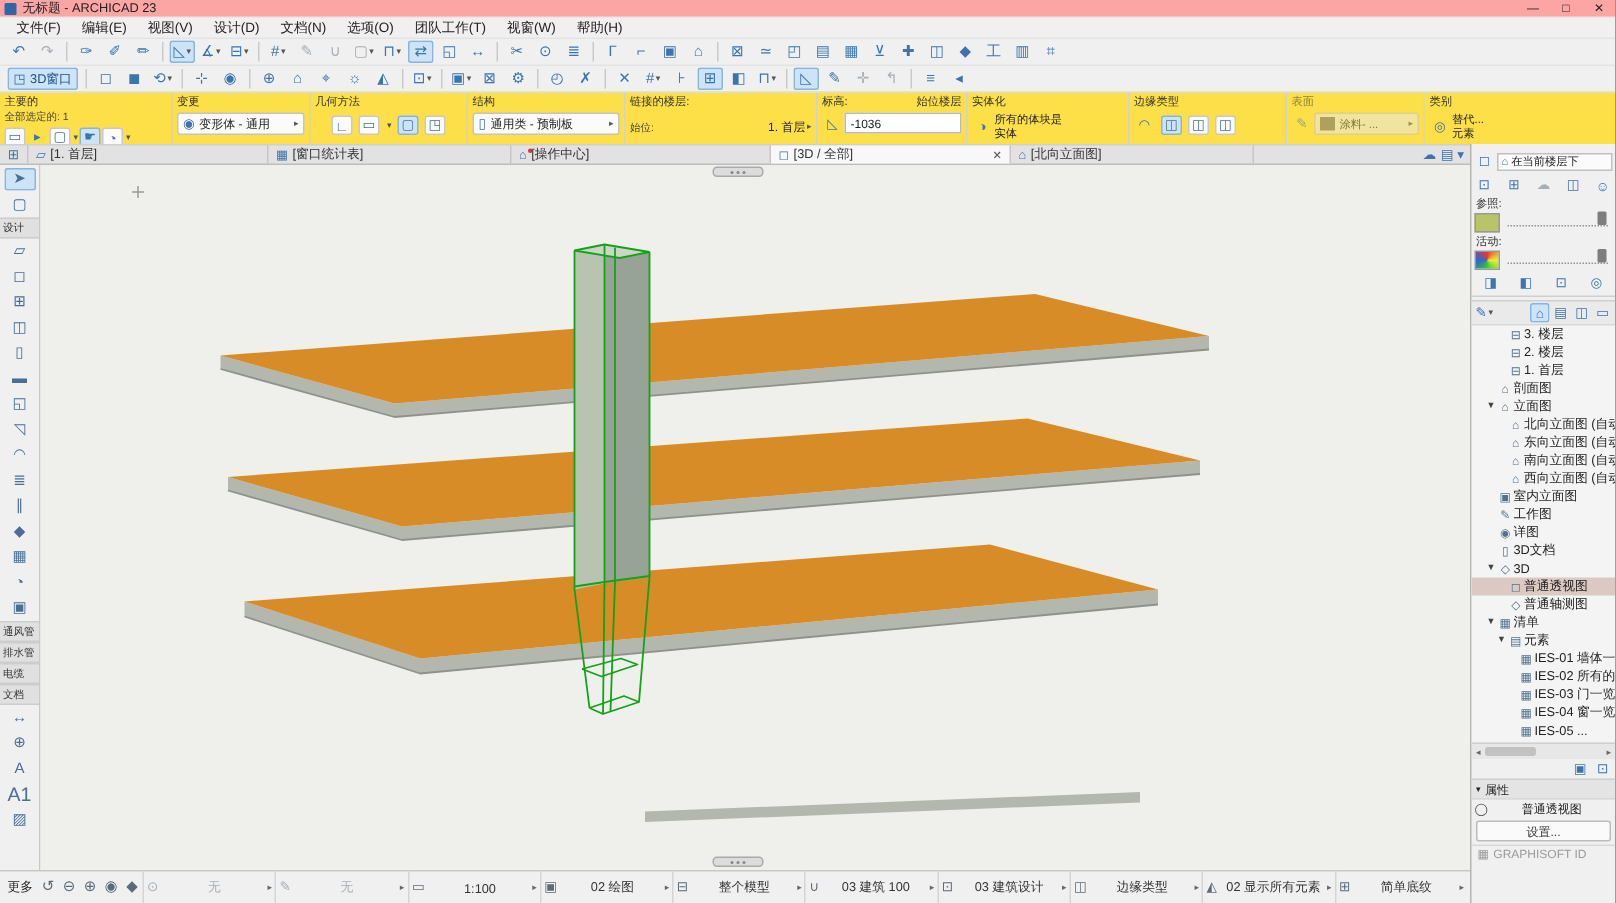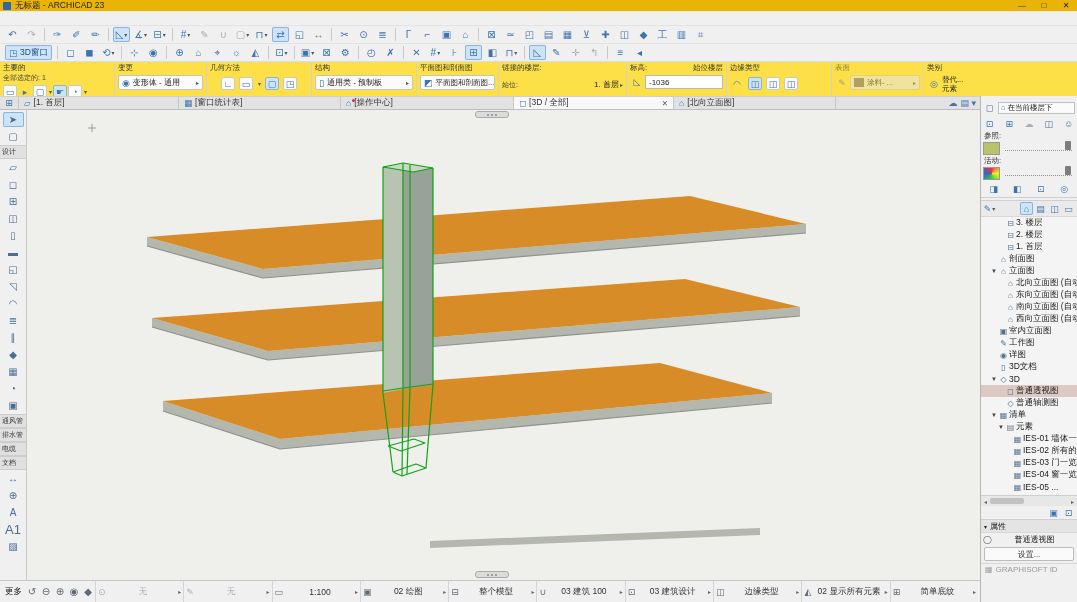--- a/index.html
+++ b/index.html
@@ -1,21 +1,21 @@
 <!DOCTYPE html>
 <html><head>
 <meta charset="utf-8">
 <style>
   html,body{margin:0;padding:0;background:#444;}
   #app{position:relative;width:1077px;height:602px;background:#f0f0f0;overflow:hidden;
        font-family:"Liberation Sans","DejaVu Sans",sans-serif;color:#222;
        -webkit-font-smoothing:antialiased;user-select:none;}
   .abs{position:absolute;}
   
-  .titlebar{top:0;left:0;right:0;height:12px;background:#eab308;display:flex;align-items:center;
+  .titlebar{top:0;left:0;right:0;height:12px;background:#fca5a5;display:flex;align-items:center;
             font-size:8.5px;padding-left:3px;border-bottom:1px solid #e8e8e8;box-sizing:border-box;}
   .appicon{width:8px;height:8px;background:#2f66a5;margin-right:4px;border-radius:1px;}
   .wincontrols{margin-left:auto;display:flex;height:100%;}
   .winbtn{width:22px;display:flex;align-items:center;justify-content:center;font-size:8px;color:#222;}
   
   .menubar{top:12px;left:0;right:0;height:13px;background:#f0f0f0;display:flex;align-items:center;
            font-size:9px;padding-left:4px;}
   .menuitem{padding:0 7px;height:100%;display:flex;align-items:center;color:#222;}
   
   .toolbar{left:0;right:0;height:18px;background:#f0f0f0;display:flex;align-items:center;
@@ -122,20 +122,31 @@
   <div class="abs titlebar">
     <span class="appicon"></span>
     <span>无标题 - ARCHICAD 23</span>
     <div class="wincontrols">
       <span class="winbtn">—</span>
       <span class="winbtn">□</span>
       <span class="winbtn">✕</span>
     </div>
   </div>
 
+  <div class="abs menubar" id="menubar">
+      <div class="menuitem">文件(F)</div>
+      <div class="menuitem">编辑(E)</div>
+      <div class="menuitem">视图(V)</div>
+      <div class="menuitem">设计(D)</div>
+      <div class="menuitem">文档(N)</div>
+      <div class="menuitem">选项(O)</div>
+      <div class="menuitem">团队工作(T)</div>
+      <div class="menuitem">视窗(W)</div>
+      <div class="menuitem">帮助(H)</div>
+    </div>
 
   <div class="abs toolbar tb1" id="toolbar1">
       <div class="tbtn">
         <span>↶</span>
       </div>
       <div class="tbtn dim">
         <span>↷</span>
       </div>
       <div class="tsep"></div>
       <div class="tbtn">
@@ -391,47 +402,48 @@
     <div class="ibsec" style="width:105px">
       <div class="ibtitle">结构</div>
       <div class="ibrow">
           <div class="ibdrop">
         <span class="gl">▯</span>
         <span>通用类 - 预制板</span>
         <span class="ar">▸</span>
           </div>
         </div>
     </div>
-    <div class="ibsec" style="width:82px">
-      <div class="ibtitle">平面图和剖面图</div>
-      <div class="ibrow">
-          <div class="ibdrop">
-        <span class="gl">◩</span>
-        <span style="font-size:7.5px">平面图和剖面图...</span>
-        </div>
-        </div>
-    </div>
     <div class="ibsec" style="width:128px">
       <div class="ibtitle">链接的楼层:</div>
       <div class="ibrow" style="margin-top:6px">
         <span class="ibsub">始位:</span>
         <span style="margin-left:auto;font-size:8px">1. 首层</span>
         <span class="ar" style="font-size:6px;color:#555">▸</span>
       </div>
     </div>
     <div class="ibsec" style="width:100px">
       <div style="display:flex">
         <span class="ibtitle">标高:</span>
         <span class="ibtitle" style="margin-left:auto">始位楼层</span>
       </div>
       <div class="ibrow">
         <span class="ibbtn noborder">◺</span>
         <div class="ibinput">
             <span>-1036</span>
           </div>
+      </div>
+    </div>
+    <div class="ibsec" style="width:108px">
+      <div class="ibtitle">实体化</div>
+      <div class="ibrow">
+        <span class="ibbtn noborder">◑</span>
+        <div class="ib2line">
+          <div>所有的体块是</div>
+            <div>实体</div>
+        </div>
       </div>
     </div>
     <div class="ibsec" style="width:105px">
       <div class="ibtitle">边缘类型</div>
       <div class="ibrow" style="gap:4px;margin-top:4px">
         <span class="ibbtn noborder">◠</span>
         <span id="edge-buttons" style="display:flex;gap:4px">
             <span class="ibbtn on">◫</span>
             <span class="ibbtn">◫</span>
             <span class="ibbtn">◫</span>

